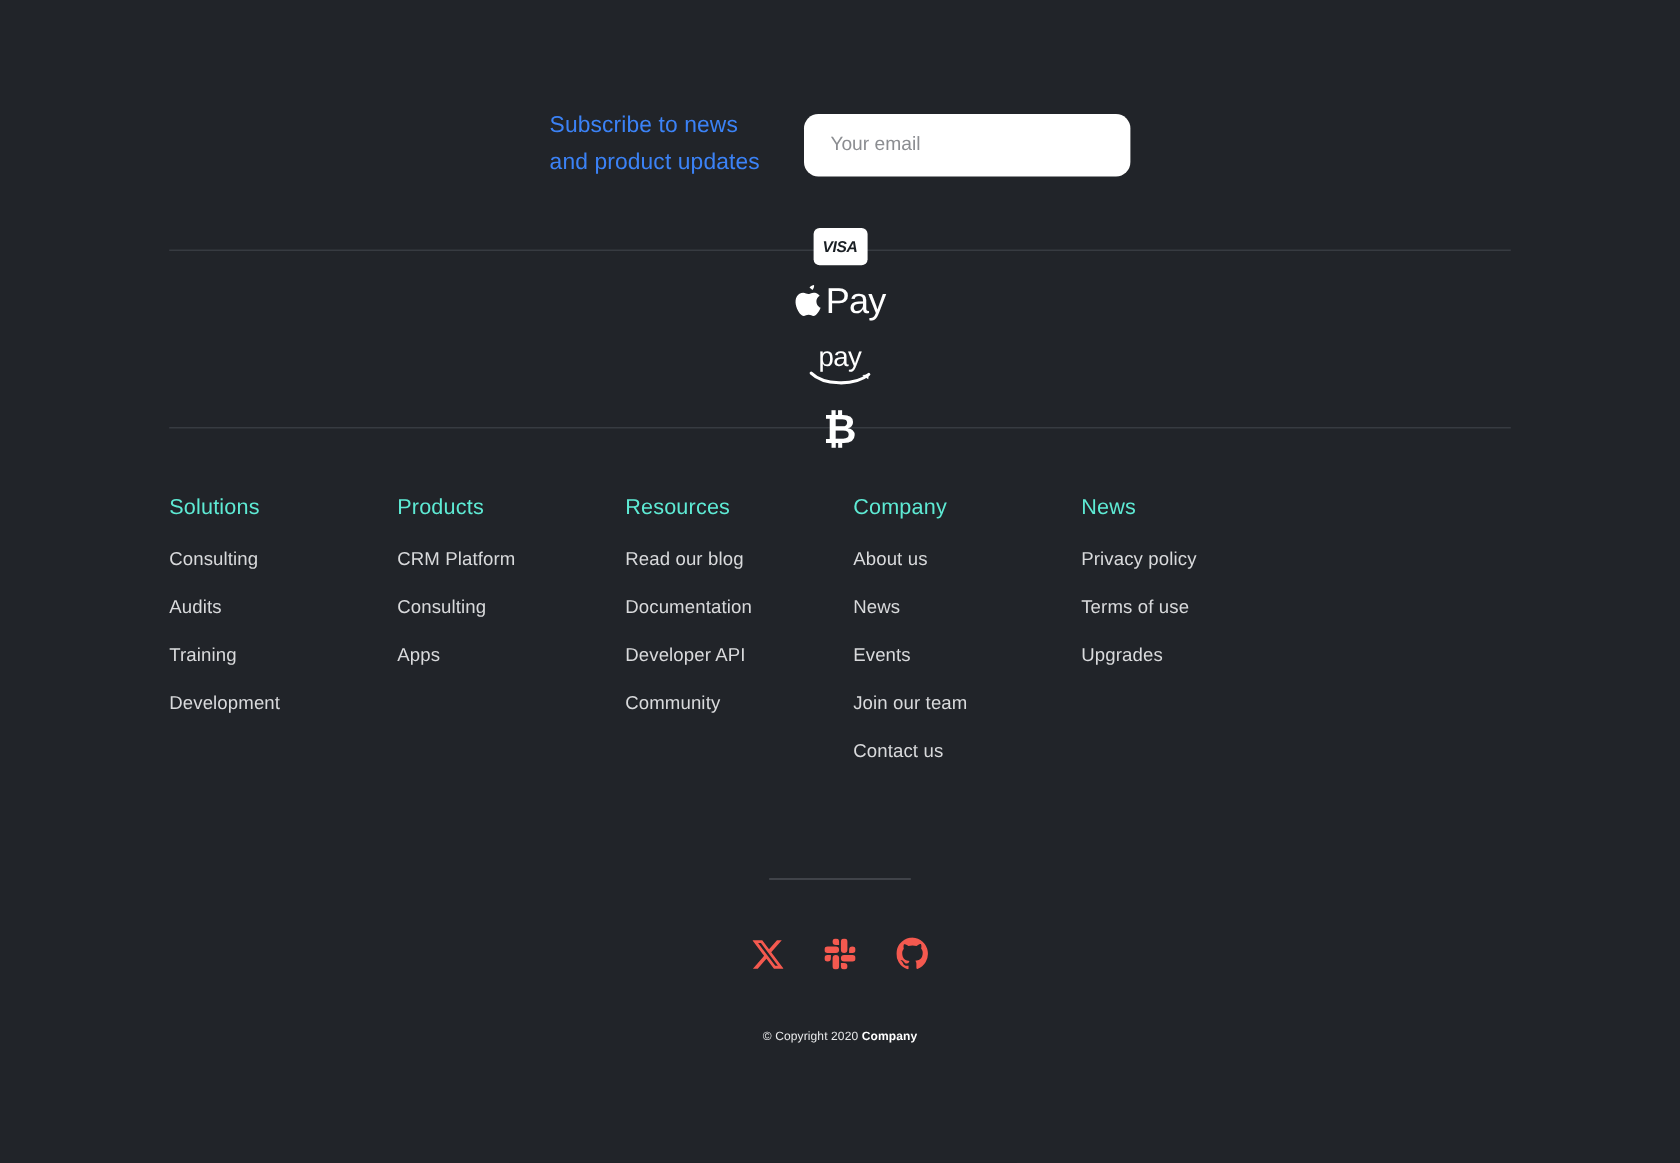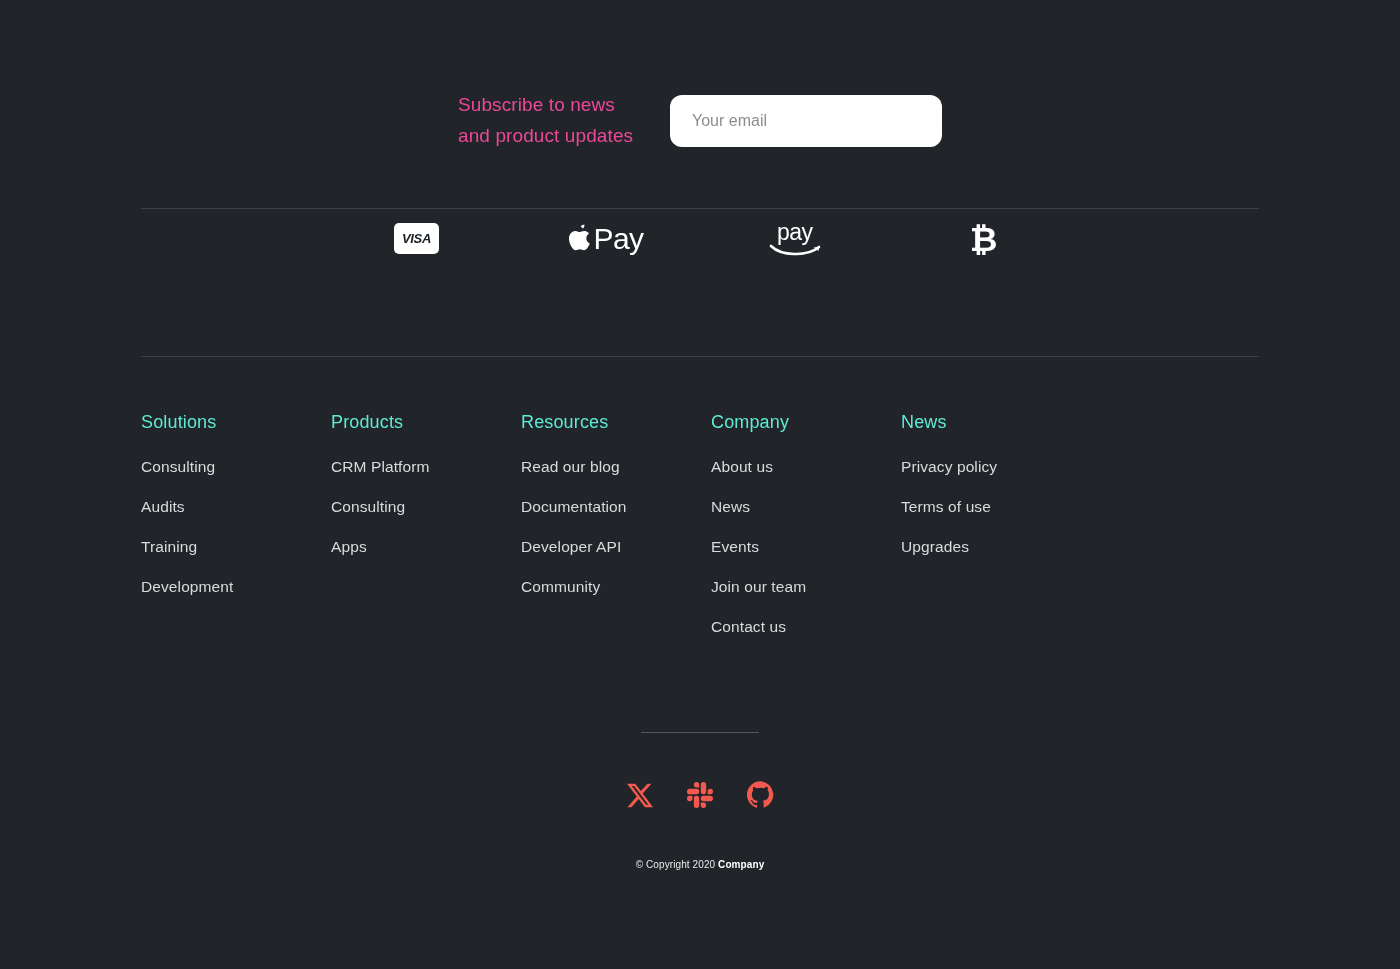--- a/index.html
+++ b/index.html
@@ -29,21 +29,21 @@
   
   .subscribe-row {
     display: flex;
     align-items: center;
     justify-content: center;
     padding-top: 90px;
     gap: 0;
   }
 
   .subscribe-text {
-    color: #ec4899;
+    color: #3b82f6;
     font-size: 19px;
     line-height: 1.62;
     font-weight: 400;
     width: 212px;
     letter-spacing: 0.1px;
     text-align: left;
     padding-right: 18px;
   }
   .subscribe-text span { display: block; }
 
@@ -83,22 +83,24 @@
     width: 1118px;
     margin: 0 auto;
   }
   .divider.top { margin-top: 56px; }
   .divider.bottom { margin-top: 0; }
 
   
   .payments {
     height: 147px;
     display: flex;
+    align-items: center;
     justify-content: center;
     gap: 16px;
+    flex-direction: column;
   }
   .pay-item {
     width: 173px;
     display: flex;
     align-items: center;
     justify-content: center;
     height: 60px;
   }
 
   .visa-badge {

